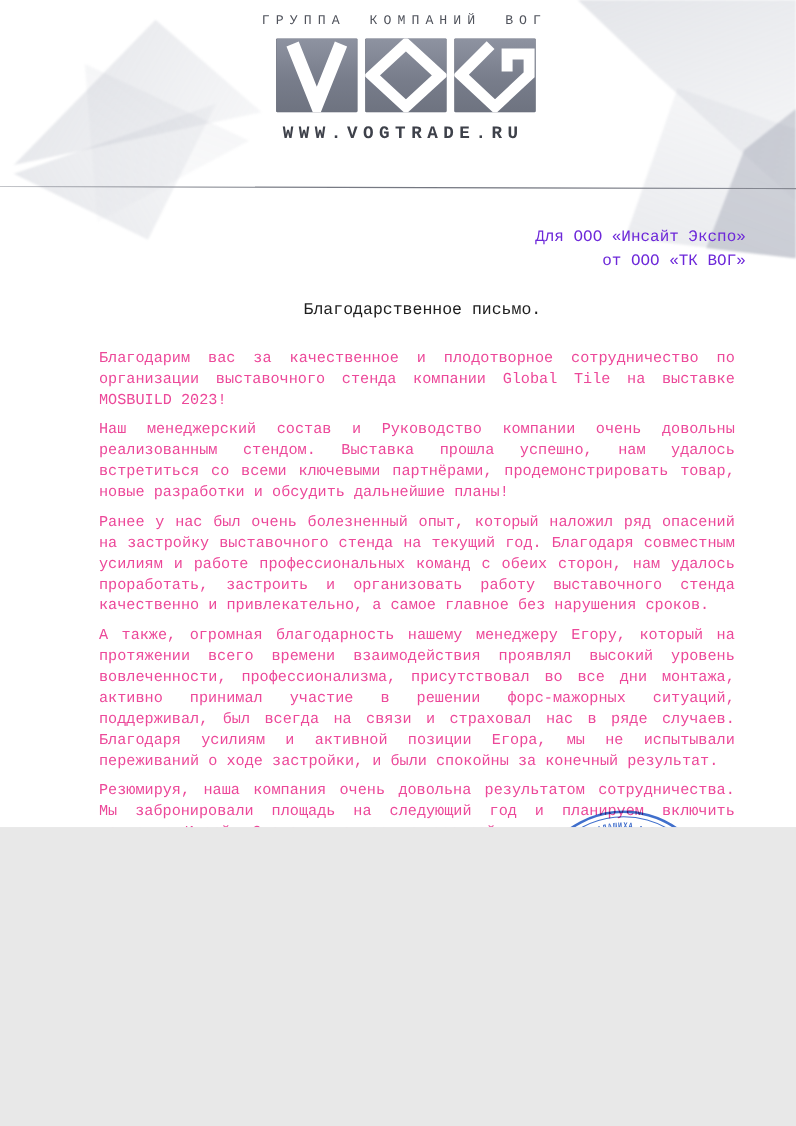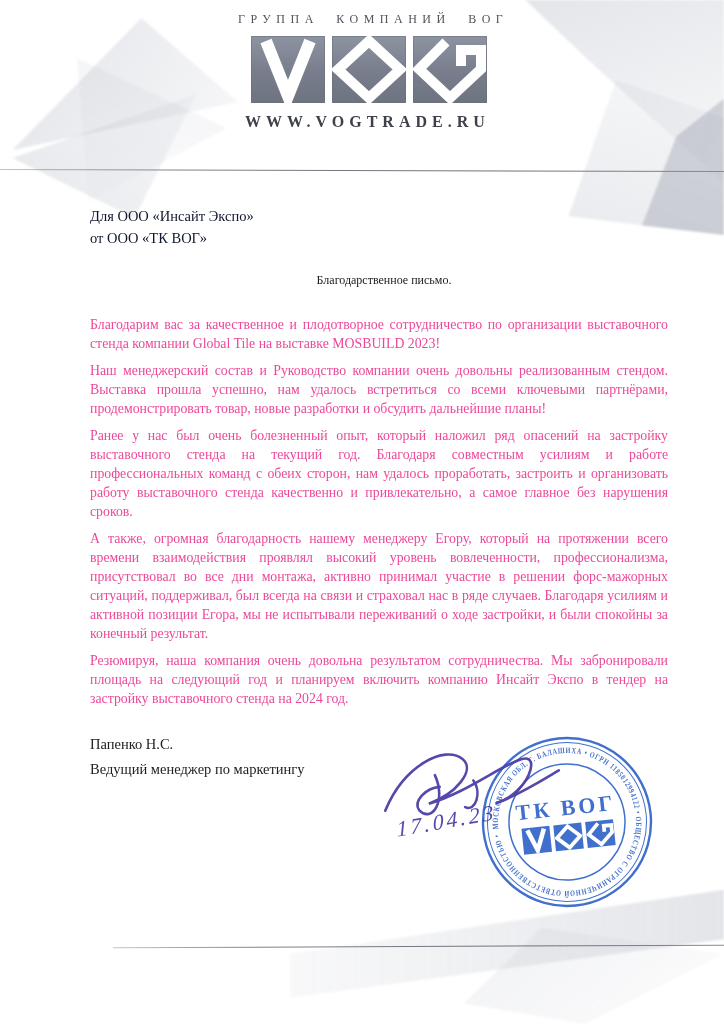--- a/index.html
+++ b/index.html
@@ -1,19 +1,19 @@
 <!DOCTYPE html>
 <html><head>
 <meta charset="utf-8">
 <style>
   html,body{margin:0;padding:0;background:#e8e8e8;}
   #page{
-    position:relative;width:724px;height:1024px;margin:0 auto;
+    position:relative;width:724px;height:752px;margin:0 auto;
     background:#ffffff;overflow:hidden;
-    font-family:Liberation Serif, serif;color:#262626;
+    font-family:Liberation Mono, monospace;color:#262626;
   }
   
   .wm{position:absolute;pointer-events:none;filter:blur(1.2px);}
   .wm > div{position:absolute;inset:0;}
   
   #logo-block{position:absolute;left:250px;top:12px;width:238px;text-align:center;}
   #group-name{
     font-size:12px;letter-spacing:5.5px;word-spacing:9px;color:#50535c;
     white-space:nowrap;margin-left:-12px;
   }
@@ -26,22 +26,22 @@
   .logo-sq svg{display:block;width:74px;height:67px;}
   #website{
     margin-top:10px;font-size:16px;font-weight:bold;letter-spacing:5px;
     color:#3e414a;white-space:nowrap;margin-left:-5px;
   }
   .rule{position:absolute;height:1.4px;background:linear-gradient(90deg,rgba(125,128,138,.45),#7d8089 25%,#6f727c 70%,#888b94);}
   #header-rule{left:0;top:170px;width:724px;transform:rotate(.15deg);}
   #footer-rule{left:113px;top:946px;width:611px;transform:rotate(-.25deg);}
   
   #column{position:absolute;left:90px;top:205px;width:588px;}
-  #recipient{font-size:14.5px;line-height:22px;color:#0f172a;}
-  #title{margin-top:24px;text-align:center;font-size:12px;color:#202020;}
+  #recipient{text-align:right;font-size:14.5px;line-height:22px;color:#6d28d9;}
+  #title{margin-top:24px;text-align:center;font-size:15px;color:#202020;}
   #body{margin-top:27px;width:578px;}
   .para{
     margin:0 0 8px 0;font-size:13.8px;line-height:19px;
     text-align:justify;text-justify:inter-word;color:#ec4899;
   }
   #signoff{margin-top:24px;font-size:14.5px;line-height:25px;color:#222;}
   
   #stamp{
     position:absolute;left:472px;top:727px;width:190px;height:190px;
     transform:rotate(-6deg);opacity:.92;mix-blend-mode:multiply;

